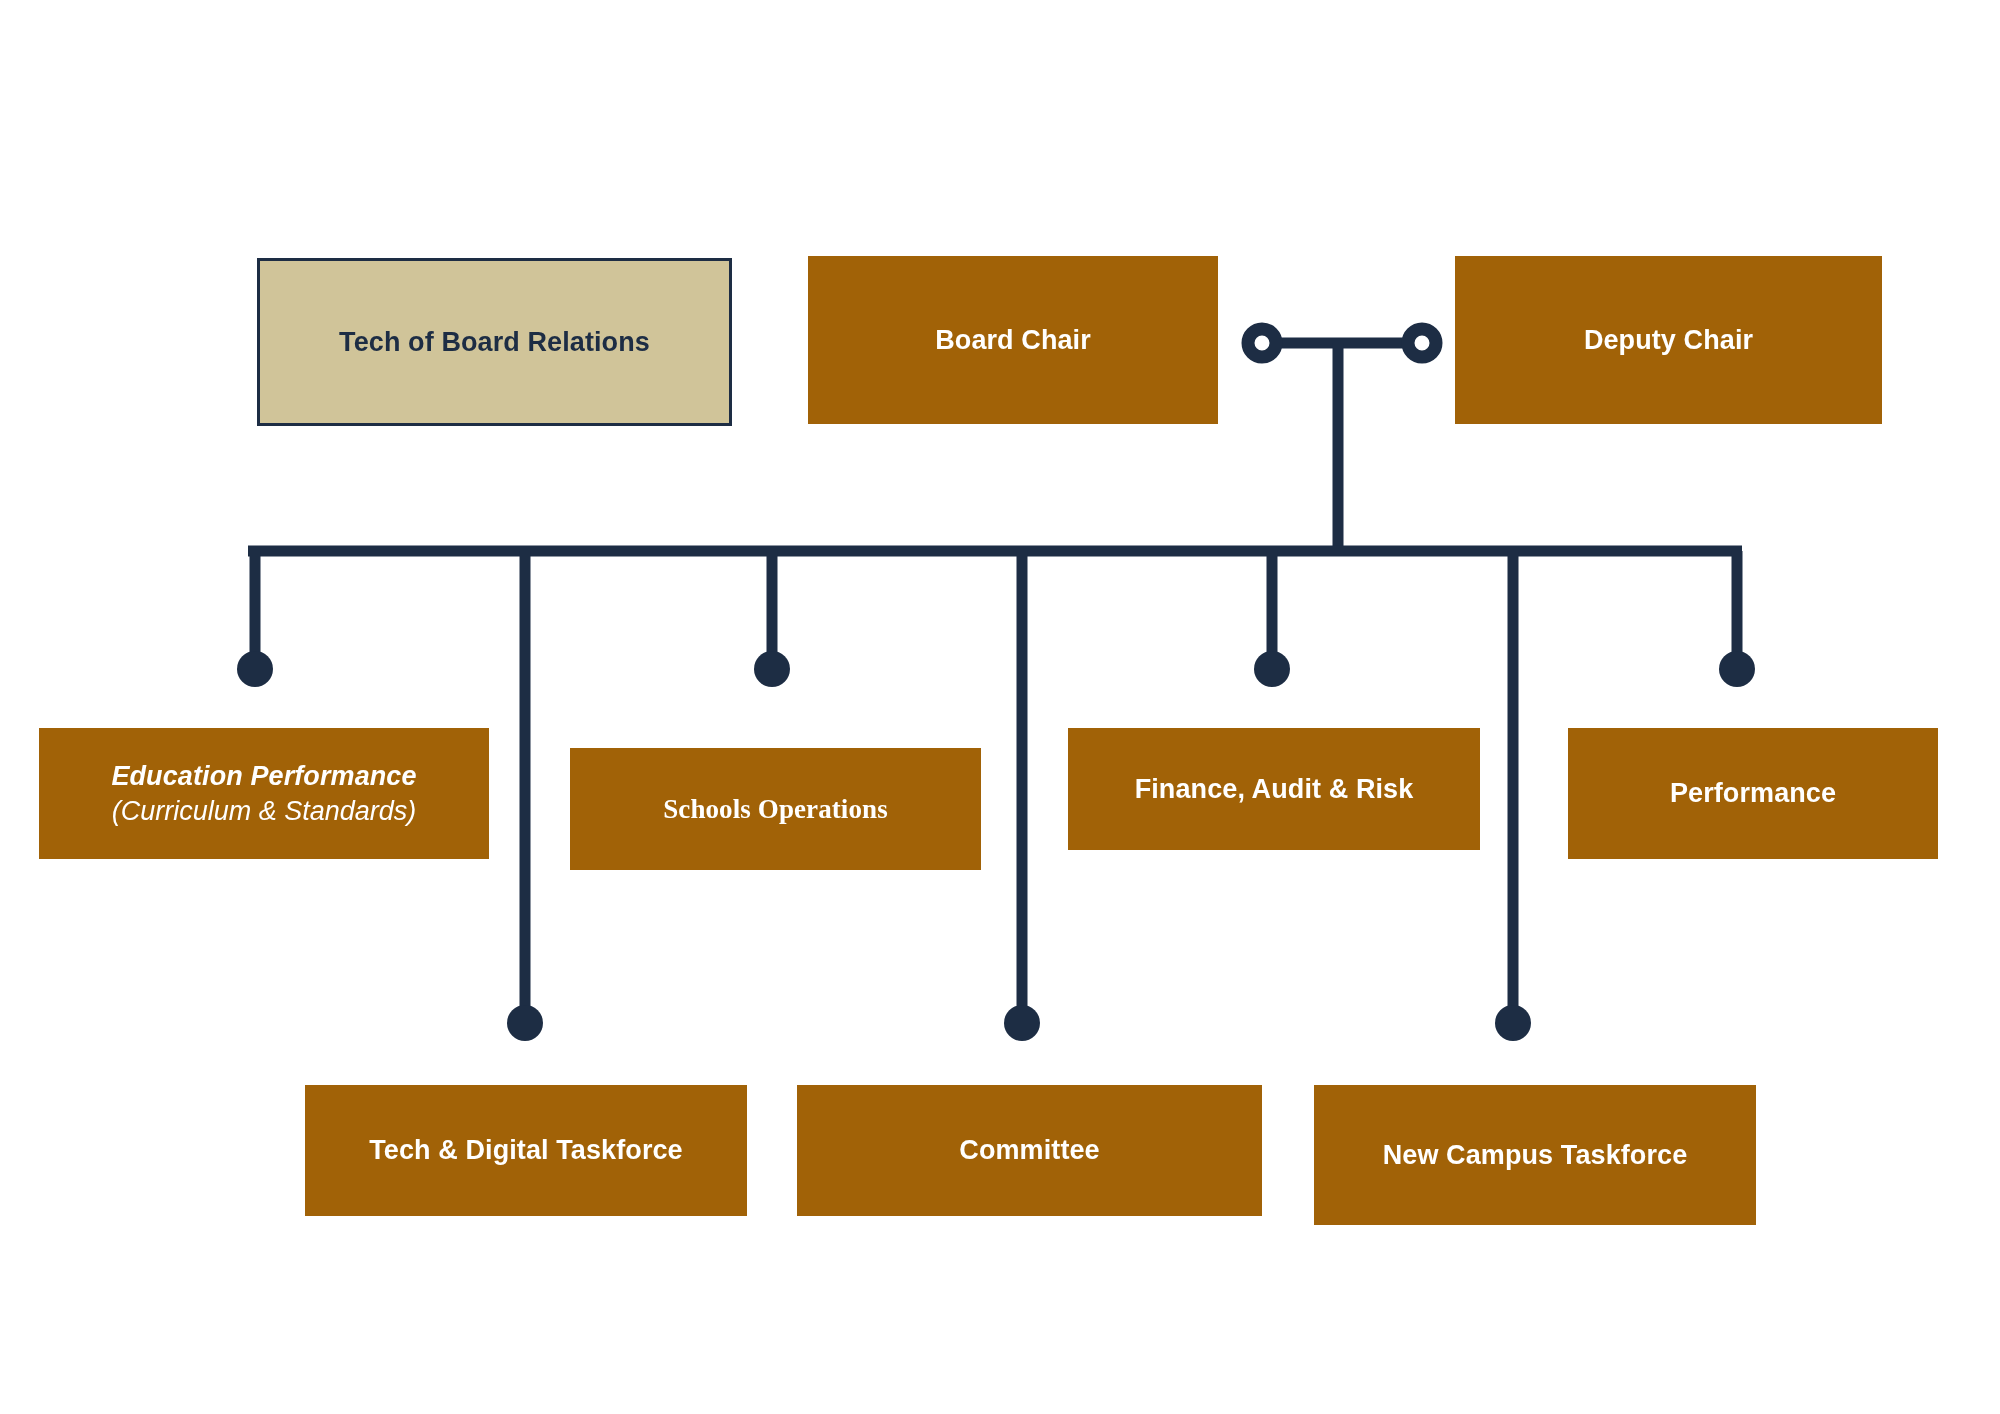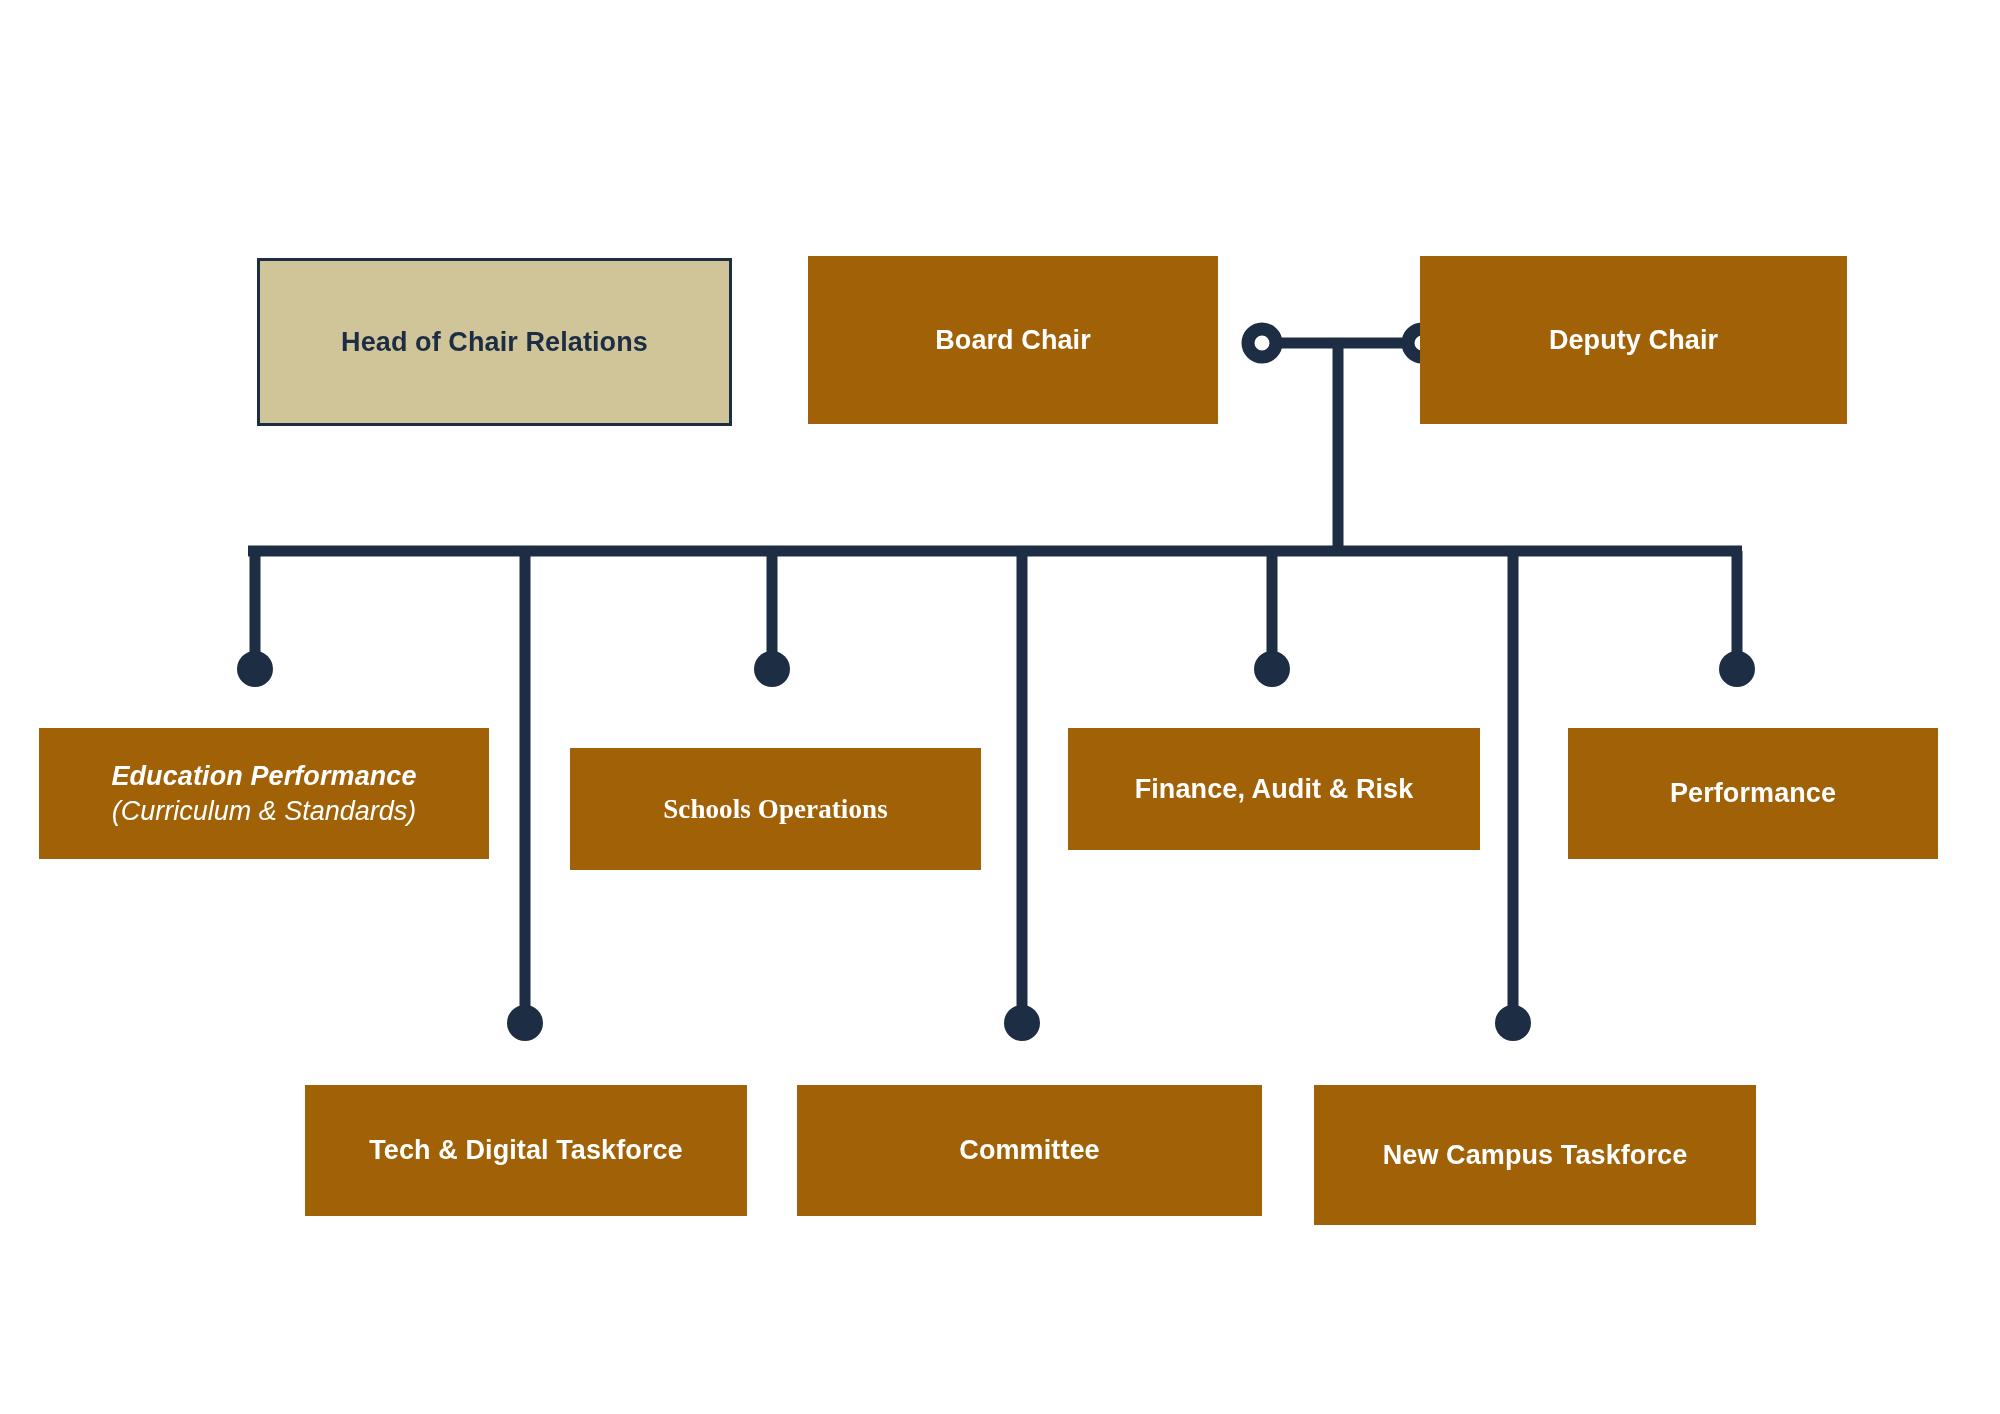--- a/index.html
+++ b/index.html
@@ -52,21 +52,21 @@
   }
   .node-sublabel {
     display: block;
     font-weight: normal;
     font-size: 27px;
     padding: 0 14px;
   }
   
   #node-head-of-board-relations { left: 257px; top: 258px; width: 475px; height: 168px; }
   #node-board-chair            { left: 808px; top: 256px; width: 410px; height: 168px; }
-  #node-deputy-chair           { left: 1420px; top: 256px; width: 427px; height: 168px; text-align: right; }
+  #node-deputy-chair           { left: 1455px; top: 256px; width: 427px; height: 168px; text-align: right; }
   
   #node-education-performance  { left: 39px;  top: 728px; width: 450px; height: 131px; font-style: italic; }
   #node-schools-operations     { left: 570px; top: 748px; width: 411px; height: 122px; font-family: Liberation Serif, serif; }
   #node-finance-audit-risk     { left: 1068px; top: 728px; width: 412px; height: 122px; }
   #node-safeguarding           { left: 1568px; top: 728px; width: 370px; height: 131px; }
   
   #node-tech-digital-taskforce { left: 305px;  top: 1085px; width: 442px; height: 131px; }
   #node-governance-nominations { left: 797px;  top: 1085px; width: 465px; height: 131px; }
   #node-new-campus-taskforce   { left: 1314px; top: 1085px; width: 442px; height: 140px; }
 </style>
@@ -104,21 +104,21 @@
       <circle cx="772" cy="669" r="18"></circle>
       <circle cx="1272" cy="669" r="18"></circle>
       <circle cx="1737" cy="669" r="18"></circle>
       <circle cx="525" cy="1023" r="18"></circle>
       <circle cx="1022" cy="1023" r="18"></circle>
       <circle cx="1513" cy="1023" r="18"></circle>
     </g>
   </svg>
 
   <div class="node node-accent" id="node-head-of-board-relations">
-    <span class="node-label">Head of Chair Relations</span>
+    <span class="node-label">Tech of Board Relations</span>
   </div>
 
   <div class="node node-dark" id="node-board-chair">
     <span class="node-label">Board Chair</span>
   </div>
 
   <div class="node node-dark" id="node-deputy-chair">
     <span class="node-label">Deputy Chair</span>
   </div>
 

